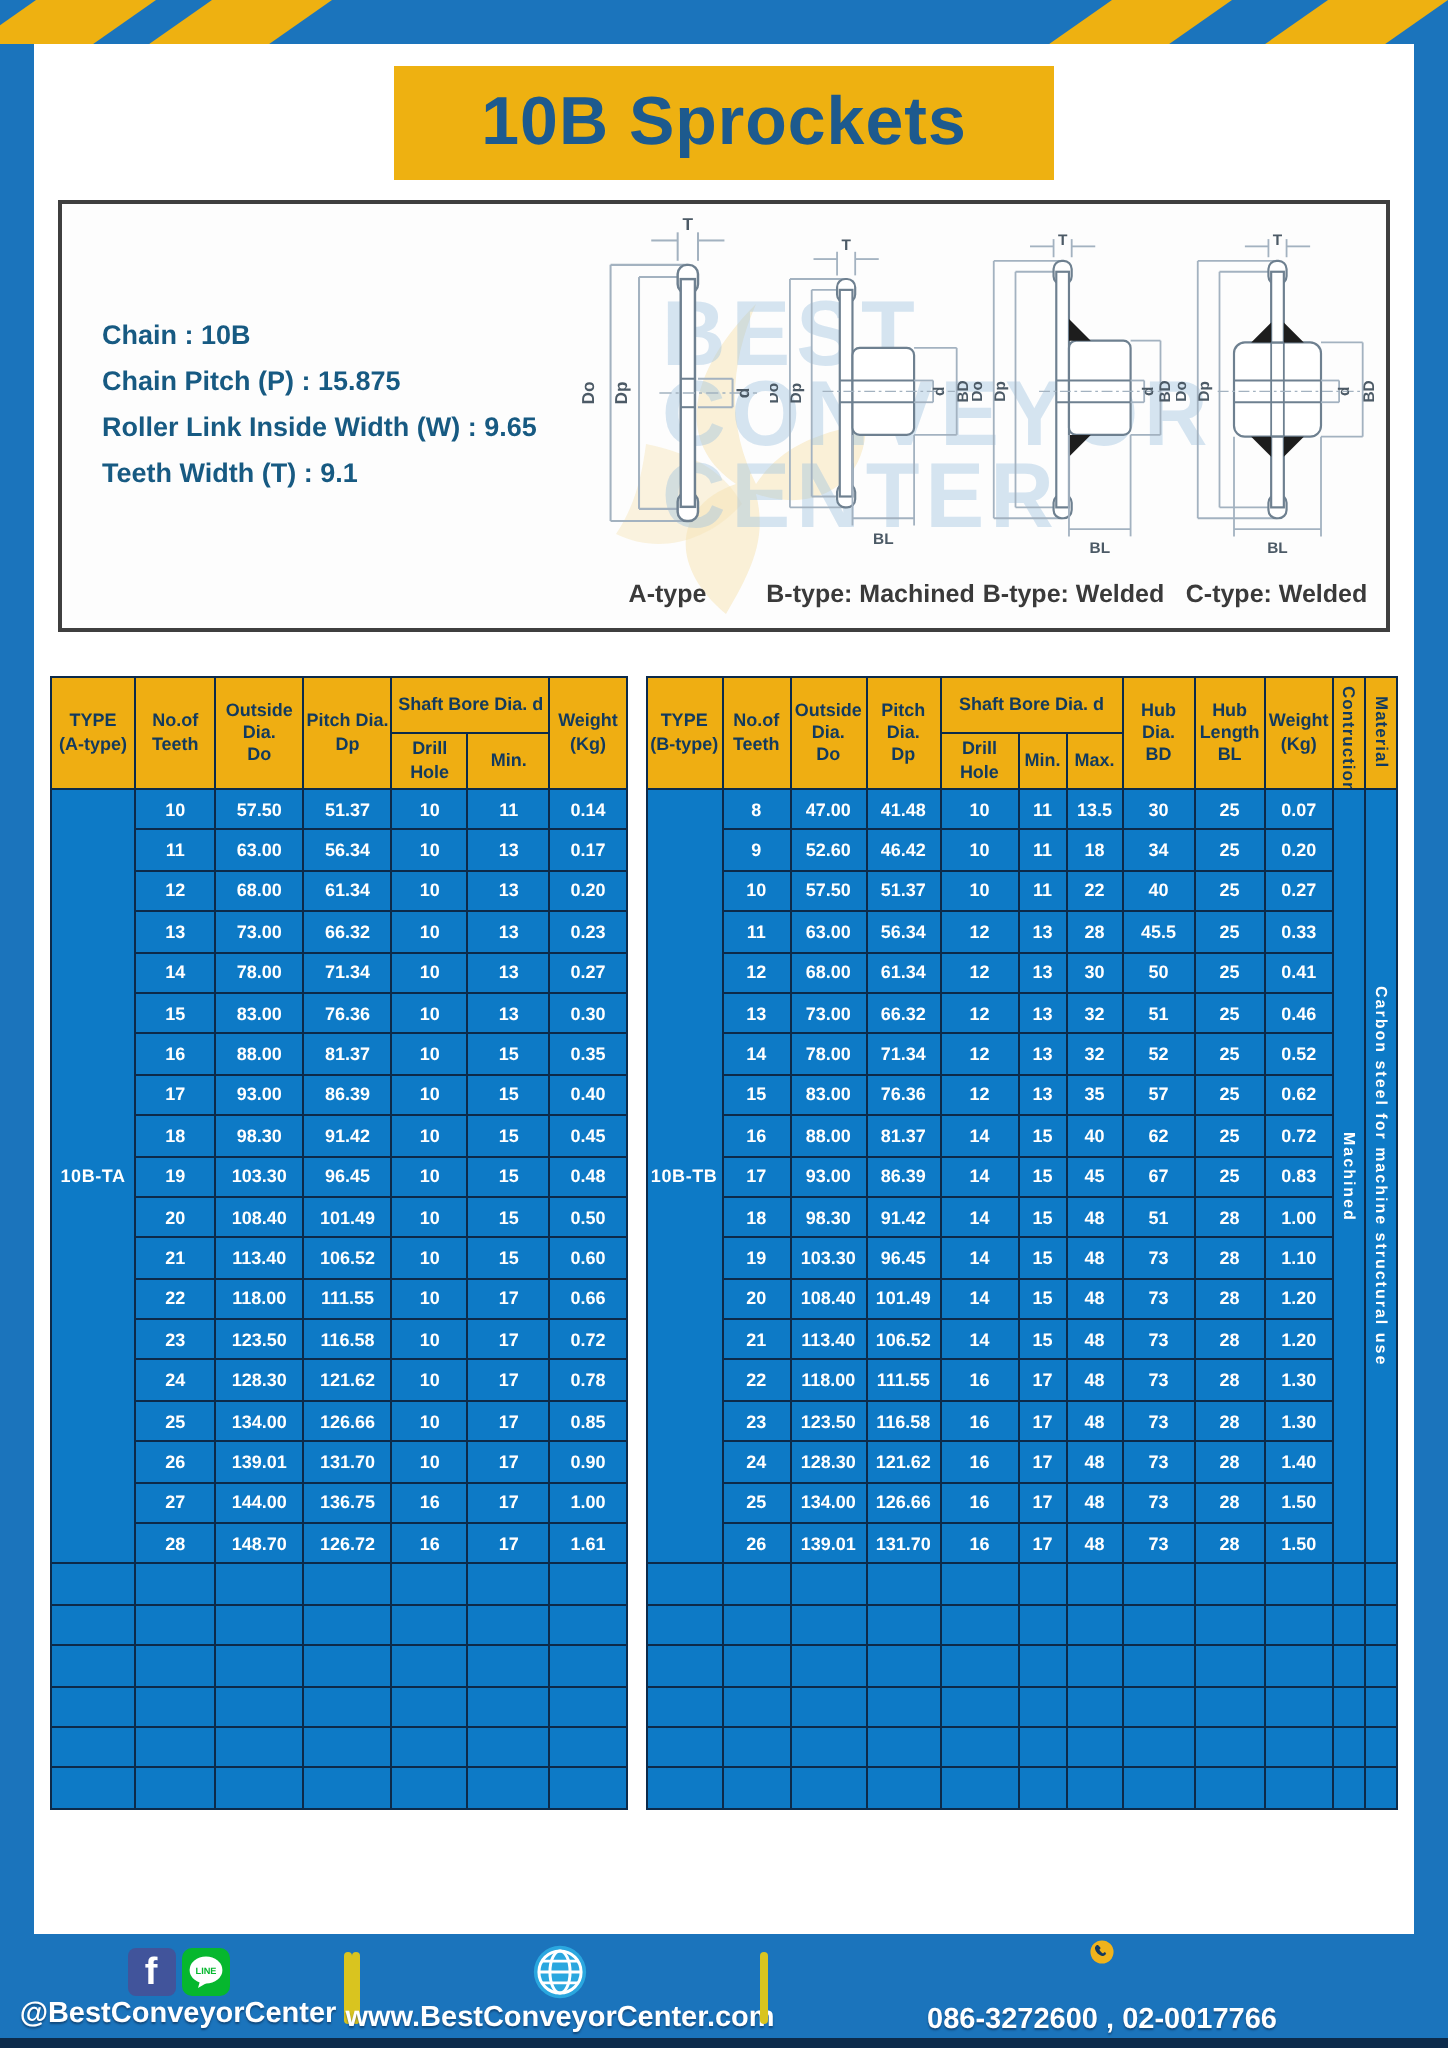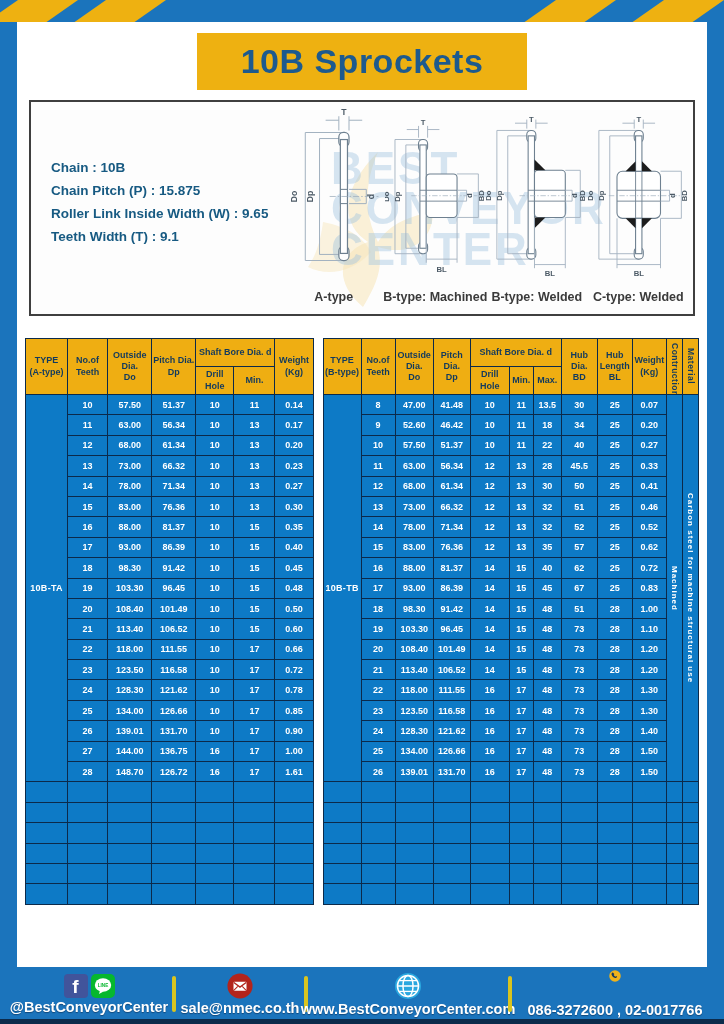--- a/index.html
+++ b/index.html
@@ -853,29 +853,20 @@
         <svg width="22" height="22" viewBox="0 0 22 22">
           <ellipse cx="11" cy="10" rx="8.2" ry="6.8" fill="#ffffff"></ellipse>
           <polygon points="8,15.5 7,19 11.5,16.4" fill="#ffffff"></polygon>
           <text x="11" y="12.2" text-anchor="middle" font-size="4.6" font-weight="bold" fill="#06b72e" font-family="Liberation Sans, sans-serif">LINE</text>
         </svg>
       </div>
     </div>
     <div class="ftext">@BestConveyorCenter</div>
   </div>
   <div class="fdivider"></div>
-  <div class="fgroup fg2">
-    <svg width="26" height="26" viewBox="0 0 28 28">
-      <circle cx="14" cy="14" r="13.5" fill="#b3241c"></circle>
-      <rect x="7" y="9.5" width="14" height="9.5" rx="1.2" fill="#ffffff"></rect>
-      <path d="M7.4 10.2 L14 15.2 L20.6 10.2" stroke="#b3241c" stroke-width="1.4" fill="none"></path>
-      <path d="M7.6 18.4 L11.6 14.4 M20.4 18.4 L16.4 14.4" stroke="#b3241c" stroke-width="1.1" fill="none"></path>
-    </svg>
-    <div class="ftext">sale@nmec.co.th</div>
-  </div>
   <div class="fdivider"></div>
   <div class="fgroup fg3">
     <svg width="28" height="28" viewBox="0 0 30 30">
       <circle cx="15" cy="15" r="14" fill="#2aa7df"></circle>
       <circle cx="15" cy="15" r="11.3" fill="none" stroke="#ffffff" stroke-width="1.6"></circle>
       <ellipse cx="15" cy="15" rx="5.4" ry="11.3" fill="none" stroke="#ffffff" stroke-width="1.6"></ellipse>
       <line x1="3.7" y1="15" x2="26.3" y2="15" stroke="#ffffff" stroke-width="1.6"></line>
       <line x1="5.6" y1="9.2" x2="24.4" y2="9.2" stroke="#ffffff" stroke-width="1.4"></line>
       <line x1="5.6" y1="20.8" x2="24.4" y2="20.8" stroke="#ffffff" stroke-width="1.4"></line>
     </svg>

